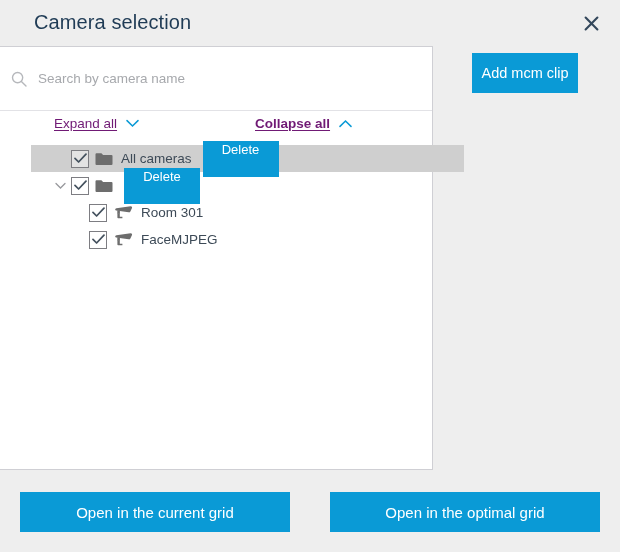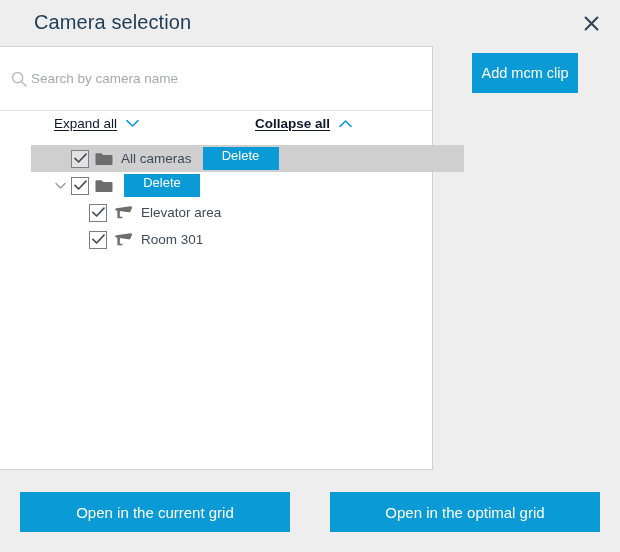--- a/index.html
+++ b/index.html
@@ -69,21 +69,21 @@
   .search-icon {
     margin-left: 12px;
     width: 16px; height: 16px;
     display: block;
     flex: 0 0 auto;
   }
   .search-input {
     border: none;
     outline: none;
     background: transparent;
-    margin-left: 4px;
+    margin-left: 11px;
     font-family: "Liberation Sans", sans-serif;
     font-size: 13.5px;
     color: #0f172a;
     width: 330px;
     padding: 0;
   }
   .search-input::placeholder {
     color: #a7a9ad;
     opacity: 1;
   }
@@ -94,21 +94,21 @@
     left: 0; top: 64px;
     width: 433px; height: 32px;
   }
   .tree-action {
     position: absolute;
     top: 5px;
     display: flex;
     align-items: center;
     gap: 9px;
     cursor: pointer;
-    color: #0f172a;
+    color: #701a75;
     font-size: 13.5px;
   }
   .tree-action .label {
     text-decoration: underline;
     text-underline-offset: 2px;
   }
   .tree-action.expand { left: 55px; }
   .tree-action.collapse { left: 256px; font-weight: bold; }
 
   
@@ -173,21 +173,21 @@
     flex: 0 0 auto;
   }
   .delete-button {
     margin-left: 11px;
     flex: 0 0 auto;
     background: #0a9ad6;
     color: #ffffff;
     font-size: 13px;
     font-family: "Liberation Sans", sans-serif;
     border: none;
-    padding: 2px 0 7px 0;
+    padding: 2px 0 20px 0;
     width: 76px;
     text-align: center;
     cursor: pointer;
     line-height: 14px;
   }
 
   
   .add-clip-button {
     position: absolute;
     left: 472px; top: 53px;
@@ -311,37 +311,37 @@
             <path d="M1 5.4 L4.6 9 L12 1.2" fill="none" stroke="#44515e" stroke-width="1.7" stroke-linecap="round" stroke-linejoin="round"></path>
           </svg>
         </div>
         <span class="node-icon">
           <svg width="20" height="15" viewBox="0 0 20 15">
             <path d="M3.4 3.2 L17.6 1.2 C18.6 1.1 19.4 2 19 2.9 L17.4 6.6 C17.1 7.3 16.3 7.6 15.6 7.3 L3.1 5.6 C2.2 5.5 1.9 4.4 2.5 3.8 Z" fill="#6d6d6d"></path>
             <rect x="4.3" y="5.4" width="2.6" height="3.4" fill="#6d6d6d"></rect>
             <path d="M4.4 8.6 h2.4 v3.2 h2.6 v1.5 h-4.2 a0.8 0.8 0 0 1 -0.8 -0.8 Z" fill="#6d6d6d"></path>
           </svg>
         </span>
-        <span class="node-label">Elevator area</span>
+        <span class="node-label">Room 301</span>
       </div>
       <div class="tree-row">
         <div class="indent indent-2"></div>
         <div class="tree-check">
           <svg width="13" height="11" viewBox="0 0 13 11">
             <path d="M1 5.4 L4.6 9 L12 1.2" fill="none" stroke="#44515e" stroke-width="1.7" stroke-linecap="round" stroke-linejoin="round"></path>
           </svg>
         </div>
         <span class="node-icon">
           <svg width="20" height="15" viewBox="0 0 20 15">
             <path d="M3.4 3.2 L17.6 1.2 C18.6 1.1 19.4 2 19 2.9 L17.4 6.6 C17.1 7.3 16.3 7.6 15.6 7.3 L3.1 5.6 C2.2 5.5 1.9 4.4 2.5 3.8 Z" fill="#6d6d6d"></path>
             <rect x="4.3" y="5.4" width="2.6" height="3.4" fill="#6d6d6d"></rect>
             <path d="M4.4 8.6 h2.4 v3.2 h2.6 v1.5 h-4.2 a0.8 0.8 0 0 1 -0.8 -0.8 Z" fill="#6d6d6d"></path>
           </svg>
         </span>
-        <span class="node-label">Room 301</span>
+        <span class="node-label">FaceMJPEG</span>
       </div>
     </div>
 </div>
 
 <button class="add-clip-button">Add mcm clip</button>
 
 <div class="footer">
   <button class="footer-button optimal">Open in the optimal grid</button>
   <button class="footer-button current">Open in the current grid</button>
 </div>

